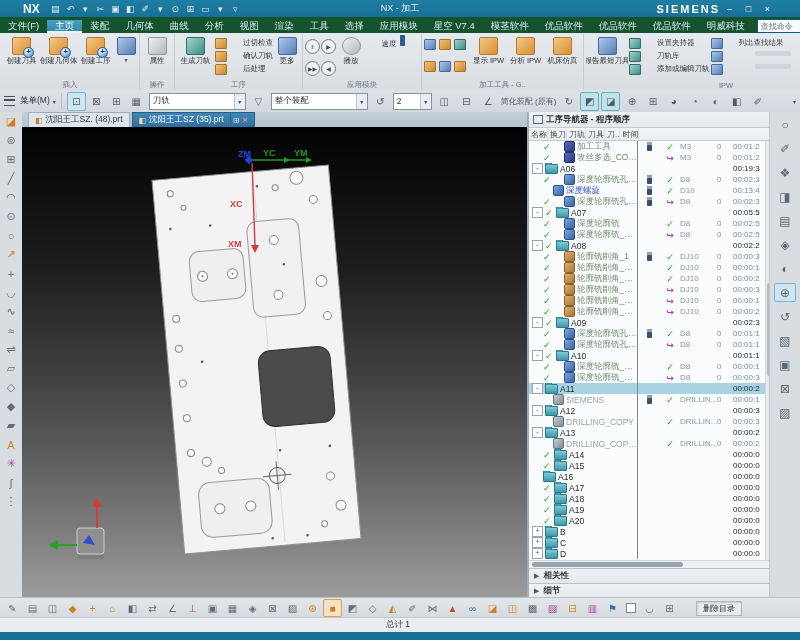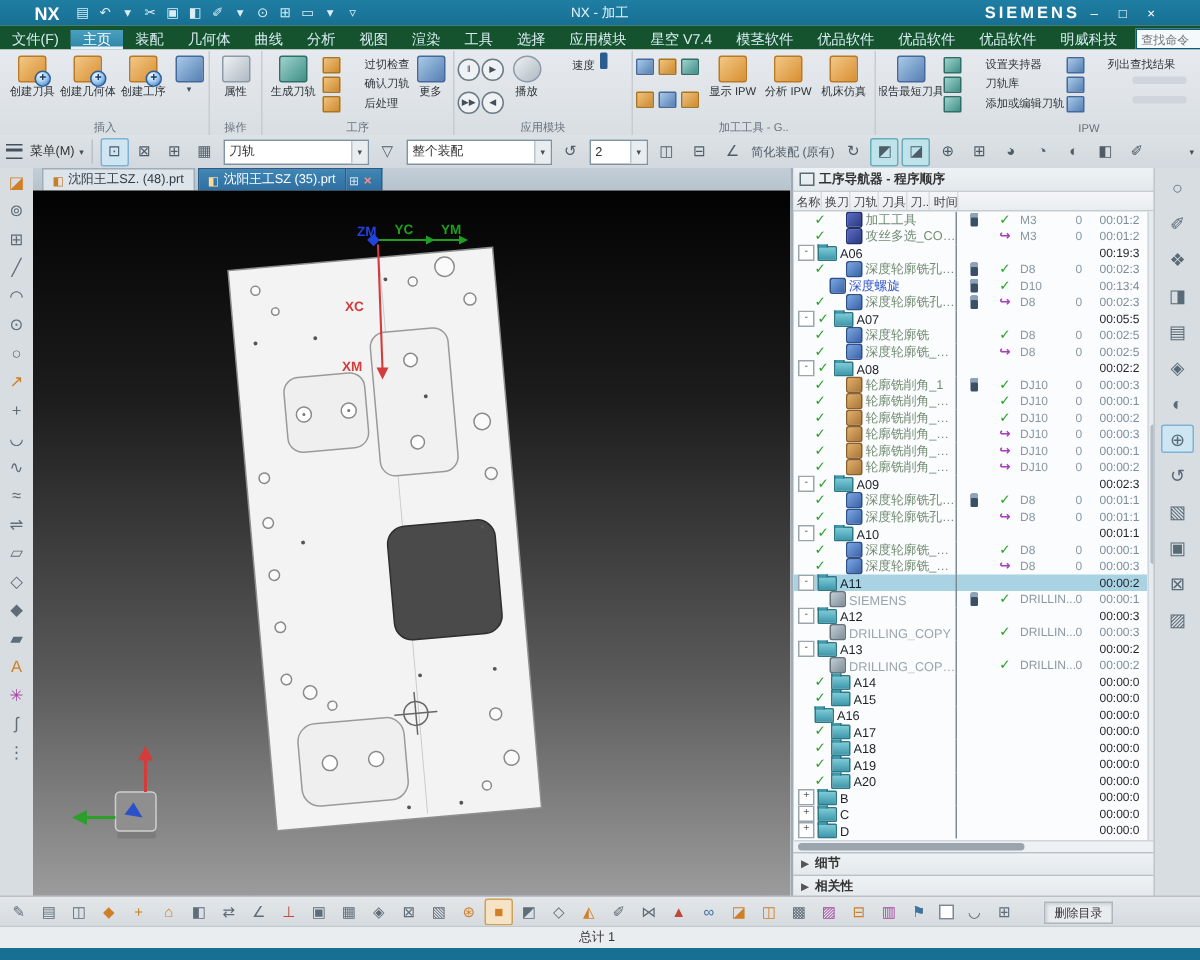--- a/index.html
+++ b/index.html
@@ -1101,25 +1101,25 @@
       </div>
     <div id="vscroll">
         <div id="vthumb"></div>
       </div>
   </div>
   <div id="hscroll">
       <div id="hthumb"></div>
     </div>
   <div class="navsec">
       <span class="arr">▶</span>
-      <span>细节</span>
+      <span>相关性</span>
     </div>
   <div class="navsec">
       <span class="arr">▶</span>
-      <span>相关性</span>
+      <span>细节</span>
     </div>
 </div>
 
 <div id="rightstrip" class="abs">
 
 <span class="rsi" data-c="g">○</span>
     <span class="rsi" data-c="g">✐</span>
     <span class="rsi" data-c="g">❖</span>
     <span class="rsi" data-c="g">◨</span>
     <span class="rsi" data-c="g">▤</span>

